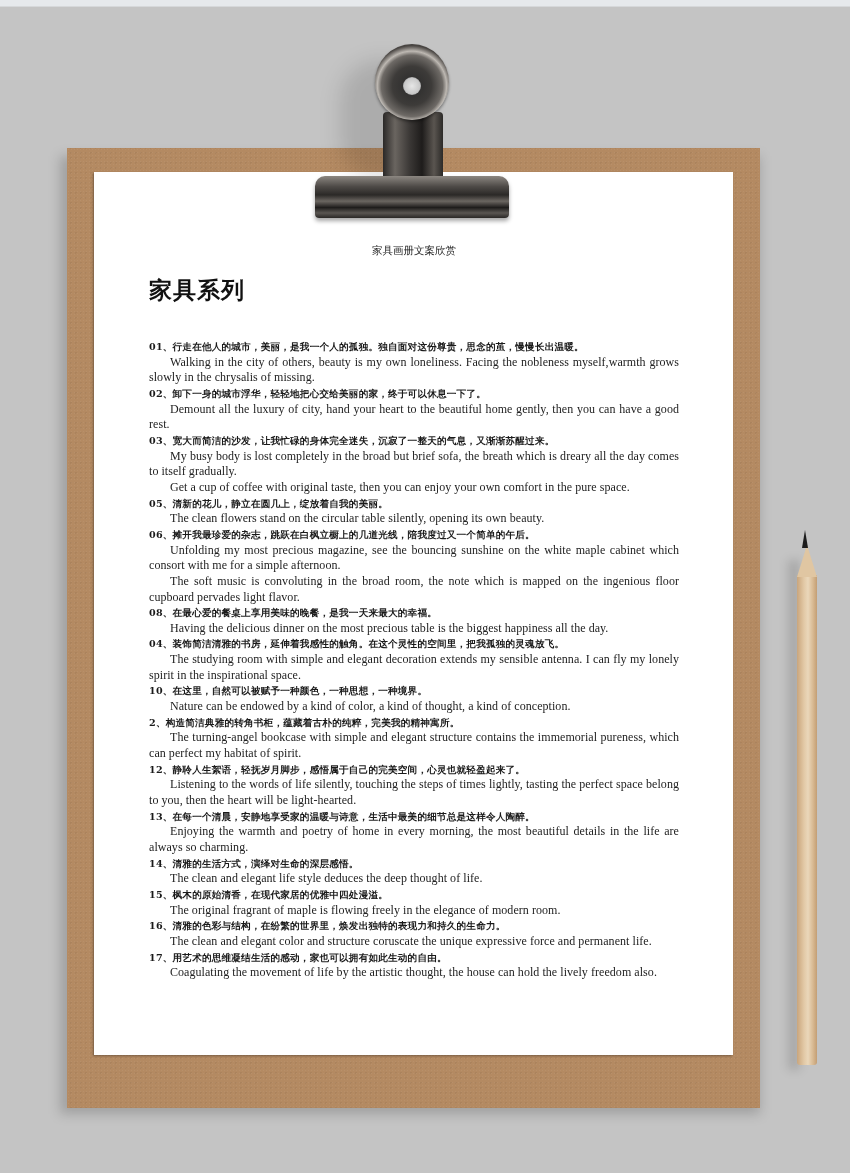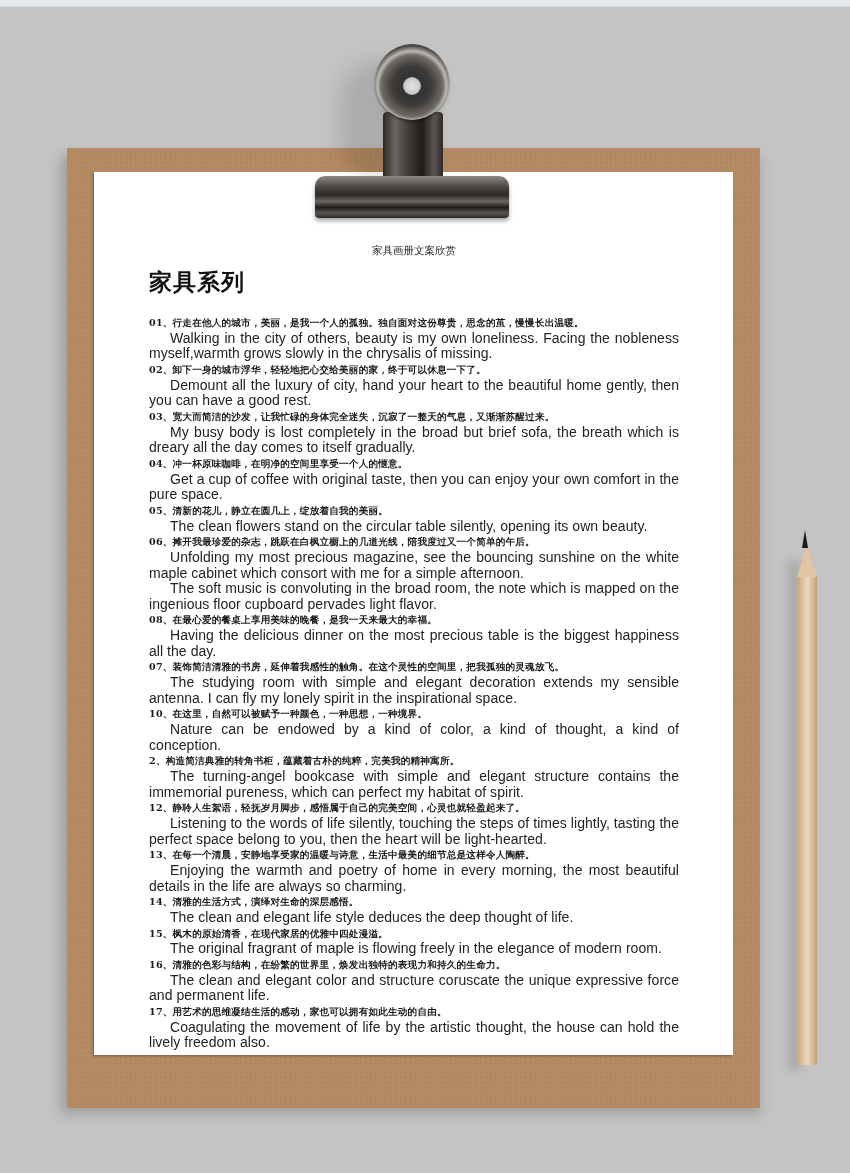--- a/index.html
+++ b/index.html
@@ -24,25 +24,25 @@
   }
   .paper {
     position: absolute; left: 94px; top: 172px; width: 639px; height: 883px;
     background: #ffffff;
     box-shadow: -1px 1px 2px rgba(0,0,0,0.35);
   }
   .doc {
     position: absolute; left: 149px; top: 242px; width: 530px; color: #1a1a1a;
   }
   .doc-subtitle { font-size: 10.5px; line-height: 16px; margin: 0; color: #222; text-align: center; }
-  .doc-title { font-size: 23px; font-weight: bold; margin: 9px 0 0 0; line-height: 30px; letter-spacing: 1px; color: #111; }
-  .items { margin-top: 18px; }
+  .doc-title { font-size: 23px; font-weight: bold; margin: 17px 0 0 0; line-height: 30px; letter-spacing: 1px; color: #111; }
+  .items { margin-top: 34px; }
   .item { font-size: 9.6px; line-height: 15.65px; }
   .item .zh { display: block; font-weight: bold; color: #1a1a1a; letter-spacing: 0.2px; white-space: nowrap; }
-  .item .en { display: block; text-indent: 21px; text-align: justify; color: #222; font-family: Liberation Sans, sans-serif; font-size: 14px; letter-spacing: 0.05px; }
+  .item .en { display: block; text-indent: 21px; text-align: justify; color: #222; font-family: Liberation Serif, serif; font-size: 12px; letter-spacing: 0.05px; }
 
   
   .clip-shadow { position: absolute; left: 340px; top: 60px; width: 90px; height: 120px; background: rgba(0,0,0,0.12); filter: blur(10px); border-radius: 40px; }
   .clip-ring {
     position: absolute; left: 375px; top: 44px; width: 74px; height: 76px; border-radius: 50%;
     background: radial-gradient(circle at 50% 55%, #2a2a2a 0%, #3d3b39 35%, #6e6a66 55%, #bdb8b2 62%, #4a4643 72%, #1e1d1c 100%);
     box-shadow: 0 2px 3px rgba(0,0,0,0.4);
   }
   .clip-hole {
     position: absolute; left: 403px; top: 77px; width: 18px; height: 18px; border-radius: 50%;
@@ -98,40 +98,39 @@
       </div>
     <div class="item">
         <span class="zh">02、卸下一身的城市浮华，轻轻地把心交给美丽的家，终于可以休息一下了。</span>
         <span class="en">Demount all the luxury of city, hand your heart to the beautiful home gently, then you can have a good rest.</span>
       </div>
     <div class="item">
         <span class="zh">03、宽大而简洁的沙发，让我忙碌的身体完全迷失，沉寂了一整天的气息，又渐渐苏醒过来。</span>
         <span class="en">My busy body is lost completely in the broad but brief sofa, the breath which is dreary all the day comes to itself gradually.</span>
       </div>
     <div class="item">
-        <span class="zh">04、冲一杯原味咖啡，在明净的空间里享受一个人的惬意。</span>
         <span class="en">Get a cup of coffee with original taste, then you can enjoy your own comfort in the pure space.</span>
       </div>
     <div class="item">
         <span class="zh">05、清新的花儿，静立在圆几上，绽放着自我的美丽。</span>
         <span class="en">The clean flowers stand on the circular table silently, opening its own beauty.</span>
       </div>
     <div class="item">
         <span class="zh">06、摊开我最珍爱的杂志，跳跃在白枫立橱上的几道光线，陪我度过又一个简单的午后。</span>
         <span class="en">Unfolding my most precious magazine, see the bouncing sunshine on the white maple cabinet which consort with me for a simple afternoon.</span>
       </div>
     <div class="item">
         <span class="en">The soft music is convoluting in the broad room, the note which is mapped on the ingenious floor cupboard pervades light flavor.</span>
       </div>
     <div class="item">
         <span class="zh">08、在最心爱的餐桌上享用美味的晚餐，是我一天来最大的幸福。</span>
         <span class="en">Having the delicious dinner on the most precious table is the biggest happiness all the day.</span>
       </div>
     <div class="item">
-        <span class="zh">07、装饰简洁清雅的书房，延伸着我感性的触角。在这个灵性的空间里，把我孤独的灵魂放飞。</span>
+        <span class="zh">04、装饰简洁清雅的书房，延伸着我感性的触角。在这个灵性的空间里，把我孤独的灵魂放飞。</span>
         <span class="en">The studying room with simple and elegant decoration extends my sensible antenna. I can fly my lonely spirit in the inspirational space.</span>
       </div>
     <div class="item">
         <span class="zh">10、在这里，自然可以被赋予一种颜色，一种思想，一种境界。</span>
         <span class="en">Nature can be endowed by a kind of color, a kind of thought, a kind of conception.</span>
       </div>
     <div class="item">
         <span class="zh">2、构造简洁典雅的转角书柜，蕴藏着古朴的纯粹，完美我的精神寓所。</span>
         <span class="en">The turning-angel bookcase with simple and elegant structure contains the immemorial pureness, which can perfect my habitat of spirit.</span>
       </div>

